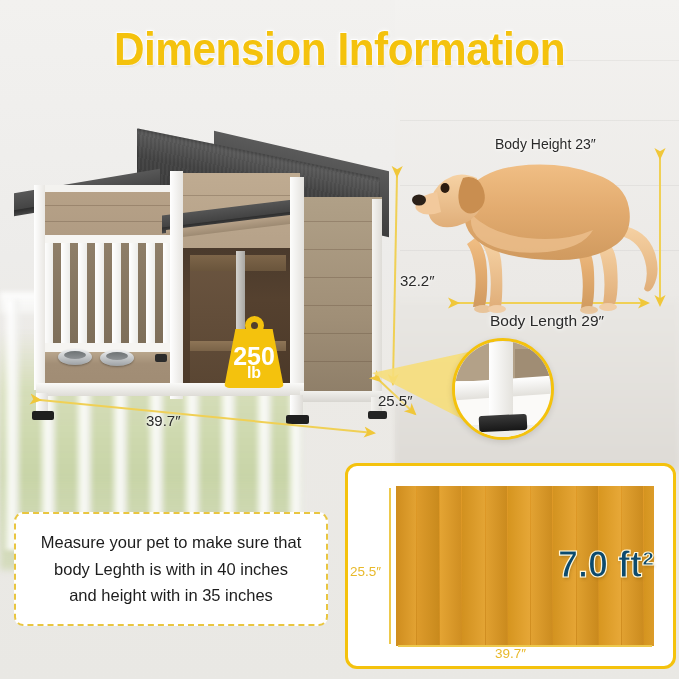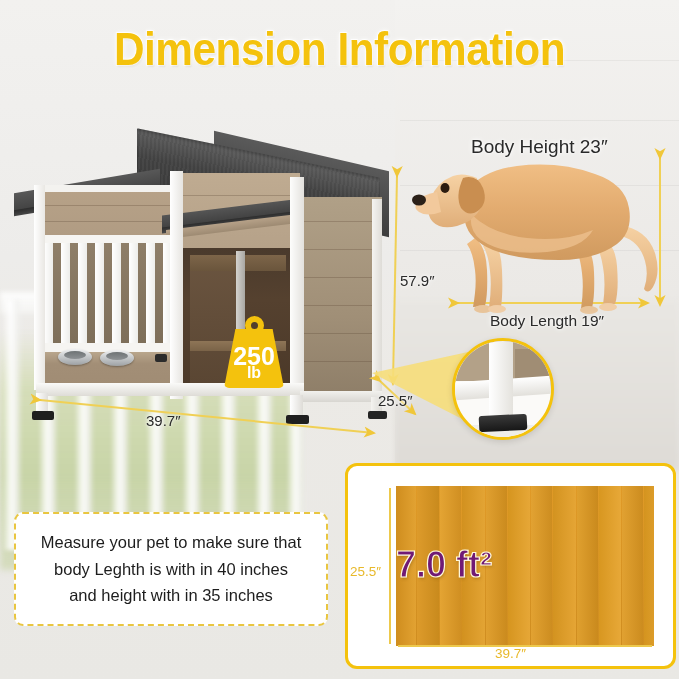--- a/index.html
+++ b/index.html
@@ -171,22 +171,22 @@
     display:flex;align-items:center;justify-content:center;}
   .note p{margin:0;text-align:center;color:#1d1d1d;font-size:16.5px;line-height:1.62;
     font-family:"Liberation Sans Narrow","Liberation Sans",sans-serif;font-weight:500;}
 
   
   .floorPanel{position:absolute;left:345px;top:463px;width:325px;height:200px;
     background:#ffffff;border:3px solid #F4C20D;border-radius:12px;}
   .wood{position:absolute;left:48px;top:20px;width:258px;height:160px;overflow:hidden;
     background:linear-gradient(180deg,#e09a27,#cf8d20);}
   .wood b{position:absolute;top:0;height:160px;display:block;}
-  .woodTxt{position:absolute;left:48px;top:78px;width:258px;text-align:left;
-    font-size:36px;font-weight:bold;color:#701a75;
+  .woodTxt{position:absolute;left:48px;top:78px;width:258px;text-align:right;
+    font-size:36px;font-weight:bold;color:#0c4a6e;
     -webkit-text-stroke:1.2px #fff8dc;
     text-shadow:1px 2px 3px rgba(120,80,10,.35);}
   .fTxtV{position:absolute;left:2px;top:98px;font-size:13.5px;color:#E8B92A;font-weight:500;}
   .fTxtH{position:absolute;left:0;top:180px;width:325px;text-align:center;font-size:13.5px;color:#E8B92A;font-weight:500;}
   .fArrowV{position:absolute;left:41px;top:22px;width:1.5px;height:156px;background:#EDC94C;}
   .fArrowH{position:absolute;left:50px;top:179px;width:254px;height:1.5px;background:#EDC94C;}
 </style>
 </head>
 <body>
 
@@ -300,21 +300,21 @@
         <path d="M6,4 L0,1.2 L1.6,4 L0,6.8 Z" fill="#F0C73A"></path>
       </marker>
     </defs>
     <line x1="397" y1="176" x2="393" y2="384" stroke="#F0D055" stroke-width="2" marker-start="url(#ay)" marker-end="url(#ay)"></line>
     <line x1="40" y1="400" x2="374" y2="433" stroke="#F0D055" stroke-width="2" marker-start="url(#ay)" marker-end="url(#ay)"></line>
     <line x1="380" y1="381" x2="415" y2="414" stroke="#F0D055" stroke-width="2" marker-start="url(#ay)" marker-end="url(#ay)"></line>
     <line x1="660" y1="158" x2="660" y2="305" stroke="#F0D055" stroke-width="2" marker-start="url(#ay)" marker-end="url(#ay)"></line>
     <line x1="458" y1="303" x2="648" y2="303" stroke="#F0D055" stroke-width="2" marker-start="url(#ay)" marker-end="url(#ay)"></line>
   </svg>
 
-  <div class="dimTxt" style="left:400px;top:272px;">57.9″</div>
+  <div class="dimTxt" style="left:400px;top:272px;">32.2″</div>
   <div class="dimTxt" style="left:146px;top:412px;">39.7″</div>
   <div class="dimTxt" style="left:378px;top:392px;">25.5″</div>
 
   <div class="cone"></div>
   <div class="mag">
     <div class="mwall"></div>
     <div class="mwall2"></div>
     <div class="mfloor"></div>
     <div class="mbeamH"></div>
     <div class="mpost"></div>
@@ -357,22 +357,22 @@
 
       <path d="M58,48 q14,-4 20,10 q5,14 -4,22 q-10,8 -18,-2 q-6,-12 2,-30 z" fill="#C98E50"></path>
 
       <ellipse cx="78" cy="179" rx="9" ry="4" fill="#E8C49A"></ellipse>
       <ellipse cx="92" cy="179" rx="9" ry="4" fill="#F0CDA6"></ellipse>
       <ellipse cx="184" cy="180" rx="9" ry="4" fill="#E8C49A"></ellipse>
       <ellipse cx="203" cy="177" rx="9" ry="4" fill="#F0CDA6"></ellipse>
     </svg>
   </div>
 
-  <div class="dimTxt" style="left:471px;top:136px;font-size:19px;">Body Height 23″</div>
-  <div class="dimTxt" style="left:490px;top:312px;font-size:15.5px;">Body Length 19″</div>
+  <div class="dimTxt" style="left:495px;top:136px;font-size:14px;">Body Height 23″</div>
+  <div class="dimTxt" style="left:490px;top:312px;font-size:15.5px;">Body Length 29″</div>
 
   <div class="note">
     <p>
       <span>Measure your pet to make sure that</span><br>
       <span>body Leghth is with in 40 inches</span><br>
       <span>and height with in 35 inches</span>
     </p>
   </div>
 
   <div class="floorPanel">

